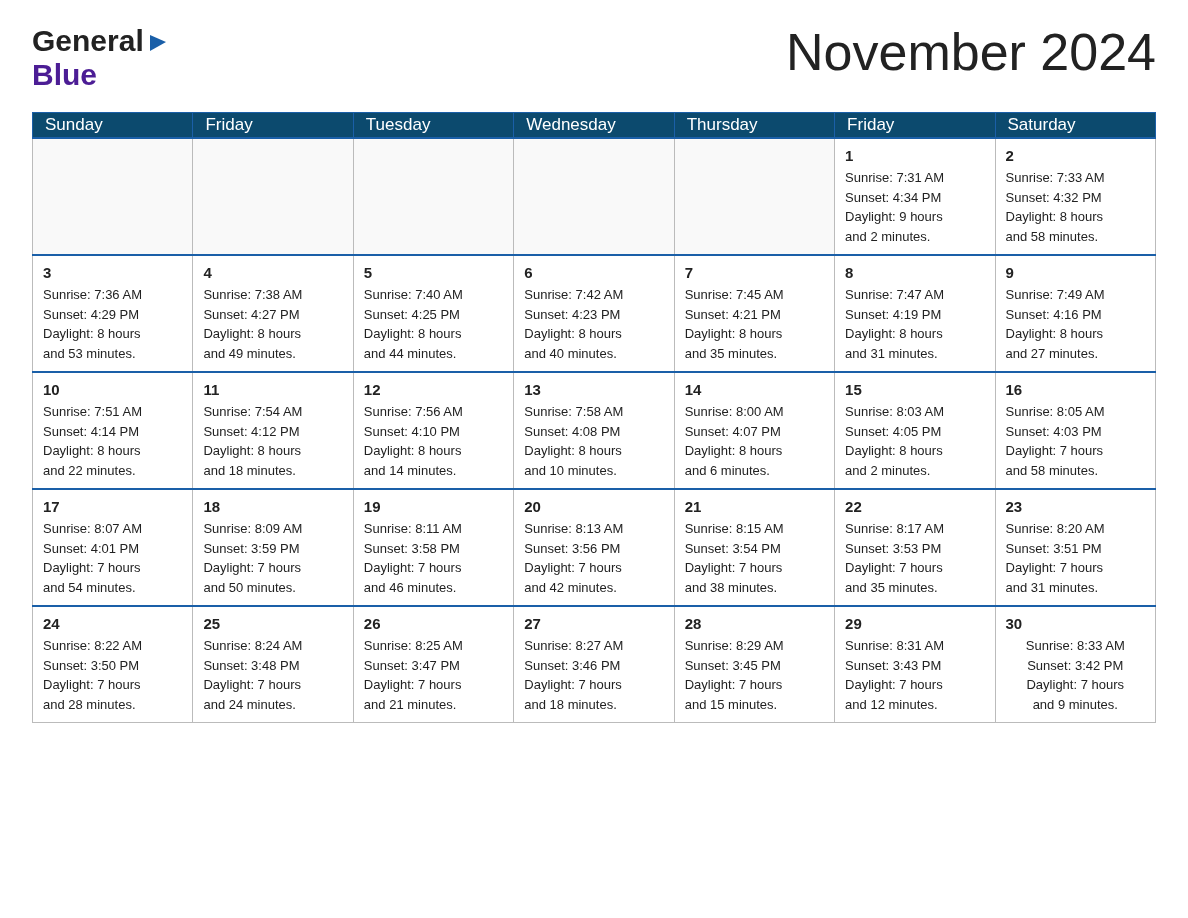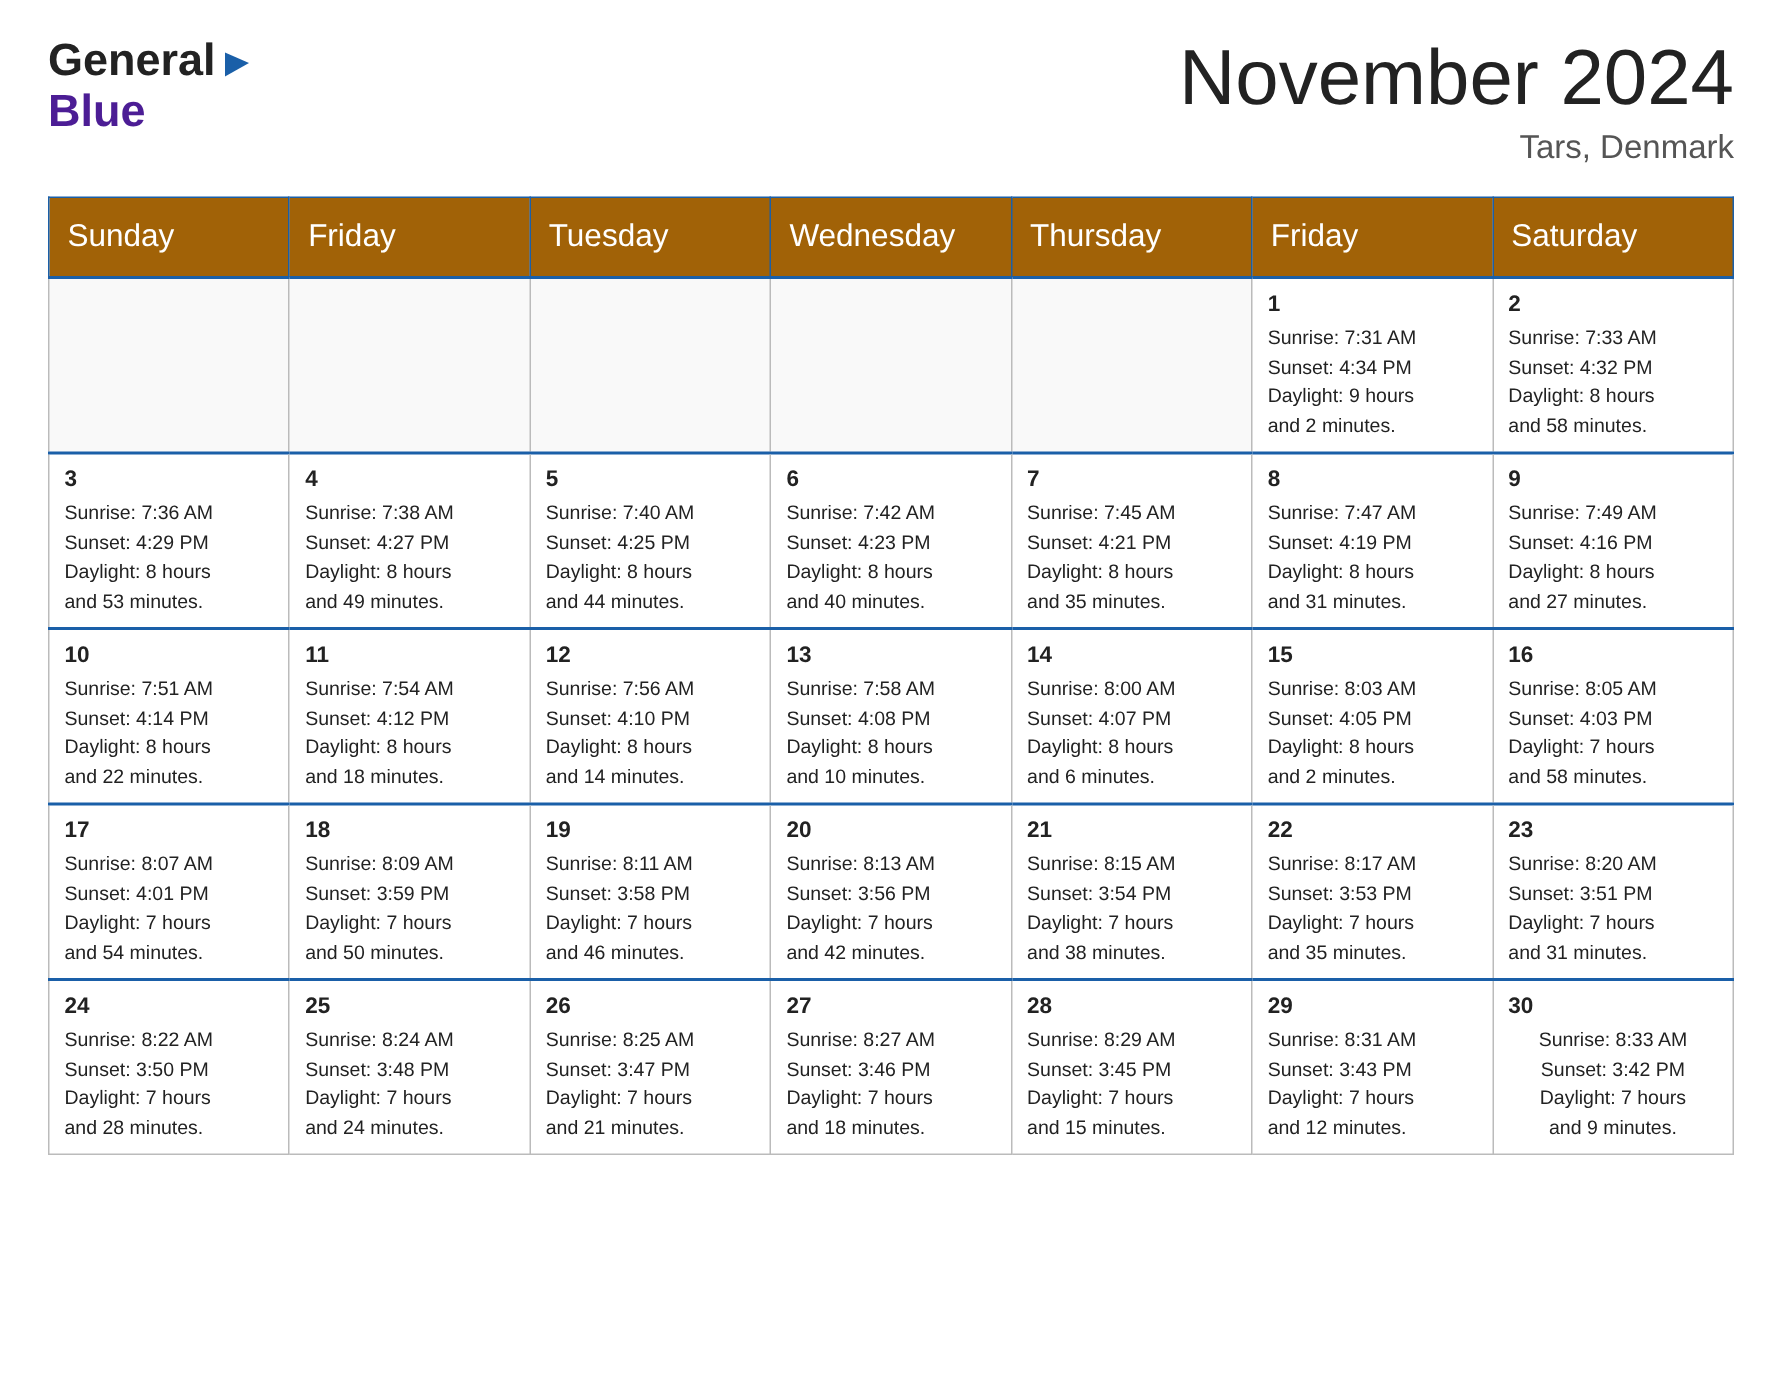--- a/index.html
+++ b/index.html
@@ -30,25 +30,25 @@
       font-size: 22px;
       color: #555;
       margin-top: 4px;
     }
     .calendar {
       width: 100%;
       border-collapse: collapse;
       border: 1px solid #999;
     }
     .calendar th {
-      background: #a16207;
+      background: #0c4a6e;
       color: #fff;
-      font-size: 21px;
+      font-size: 17px;
       font-weight: normal;
-      padding: 14px 12px;
+      padding: 2px 12px;
       text-align: left;
       border: 1px solid #1a5fa8;
     }
     .calendar td {
       width: calc(100% / 7);
       vertical-align: top;
       padding: 8px 10px;
       border: 1px solid #bbb;
       font-size: 13.5px;
       color: #222;
@@ -105,21 +105,20 @@
           <polygon points="4,4 20,11 4,20" fill="#1a5fa8"></polygon>
         </svg>
       </div>
     </div>
     <div>
       <span class="logo-blue">Blue</span>
     </div>
   </div>
   <div class="title-area">
     <div class="month-title">November 2024</div>
-    <div class="location">Tars, Denmark</div>
   </div>
 </div>
 
 <table class="calendar">
   <thead>
     <tr>
     <th>Sunday</th>
         <th>Friday</th>
         <th>Tuesday</th>
         <th>Wednesday</th>

